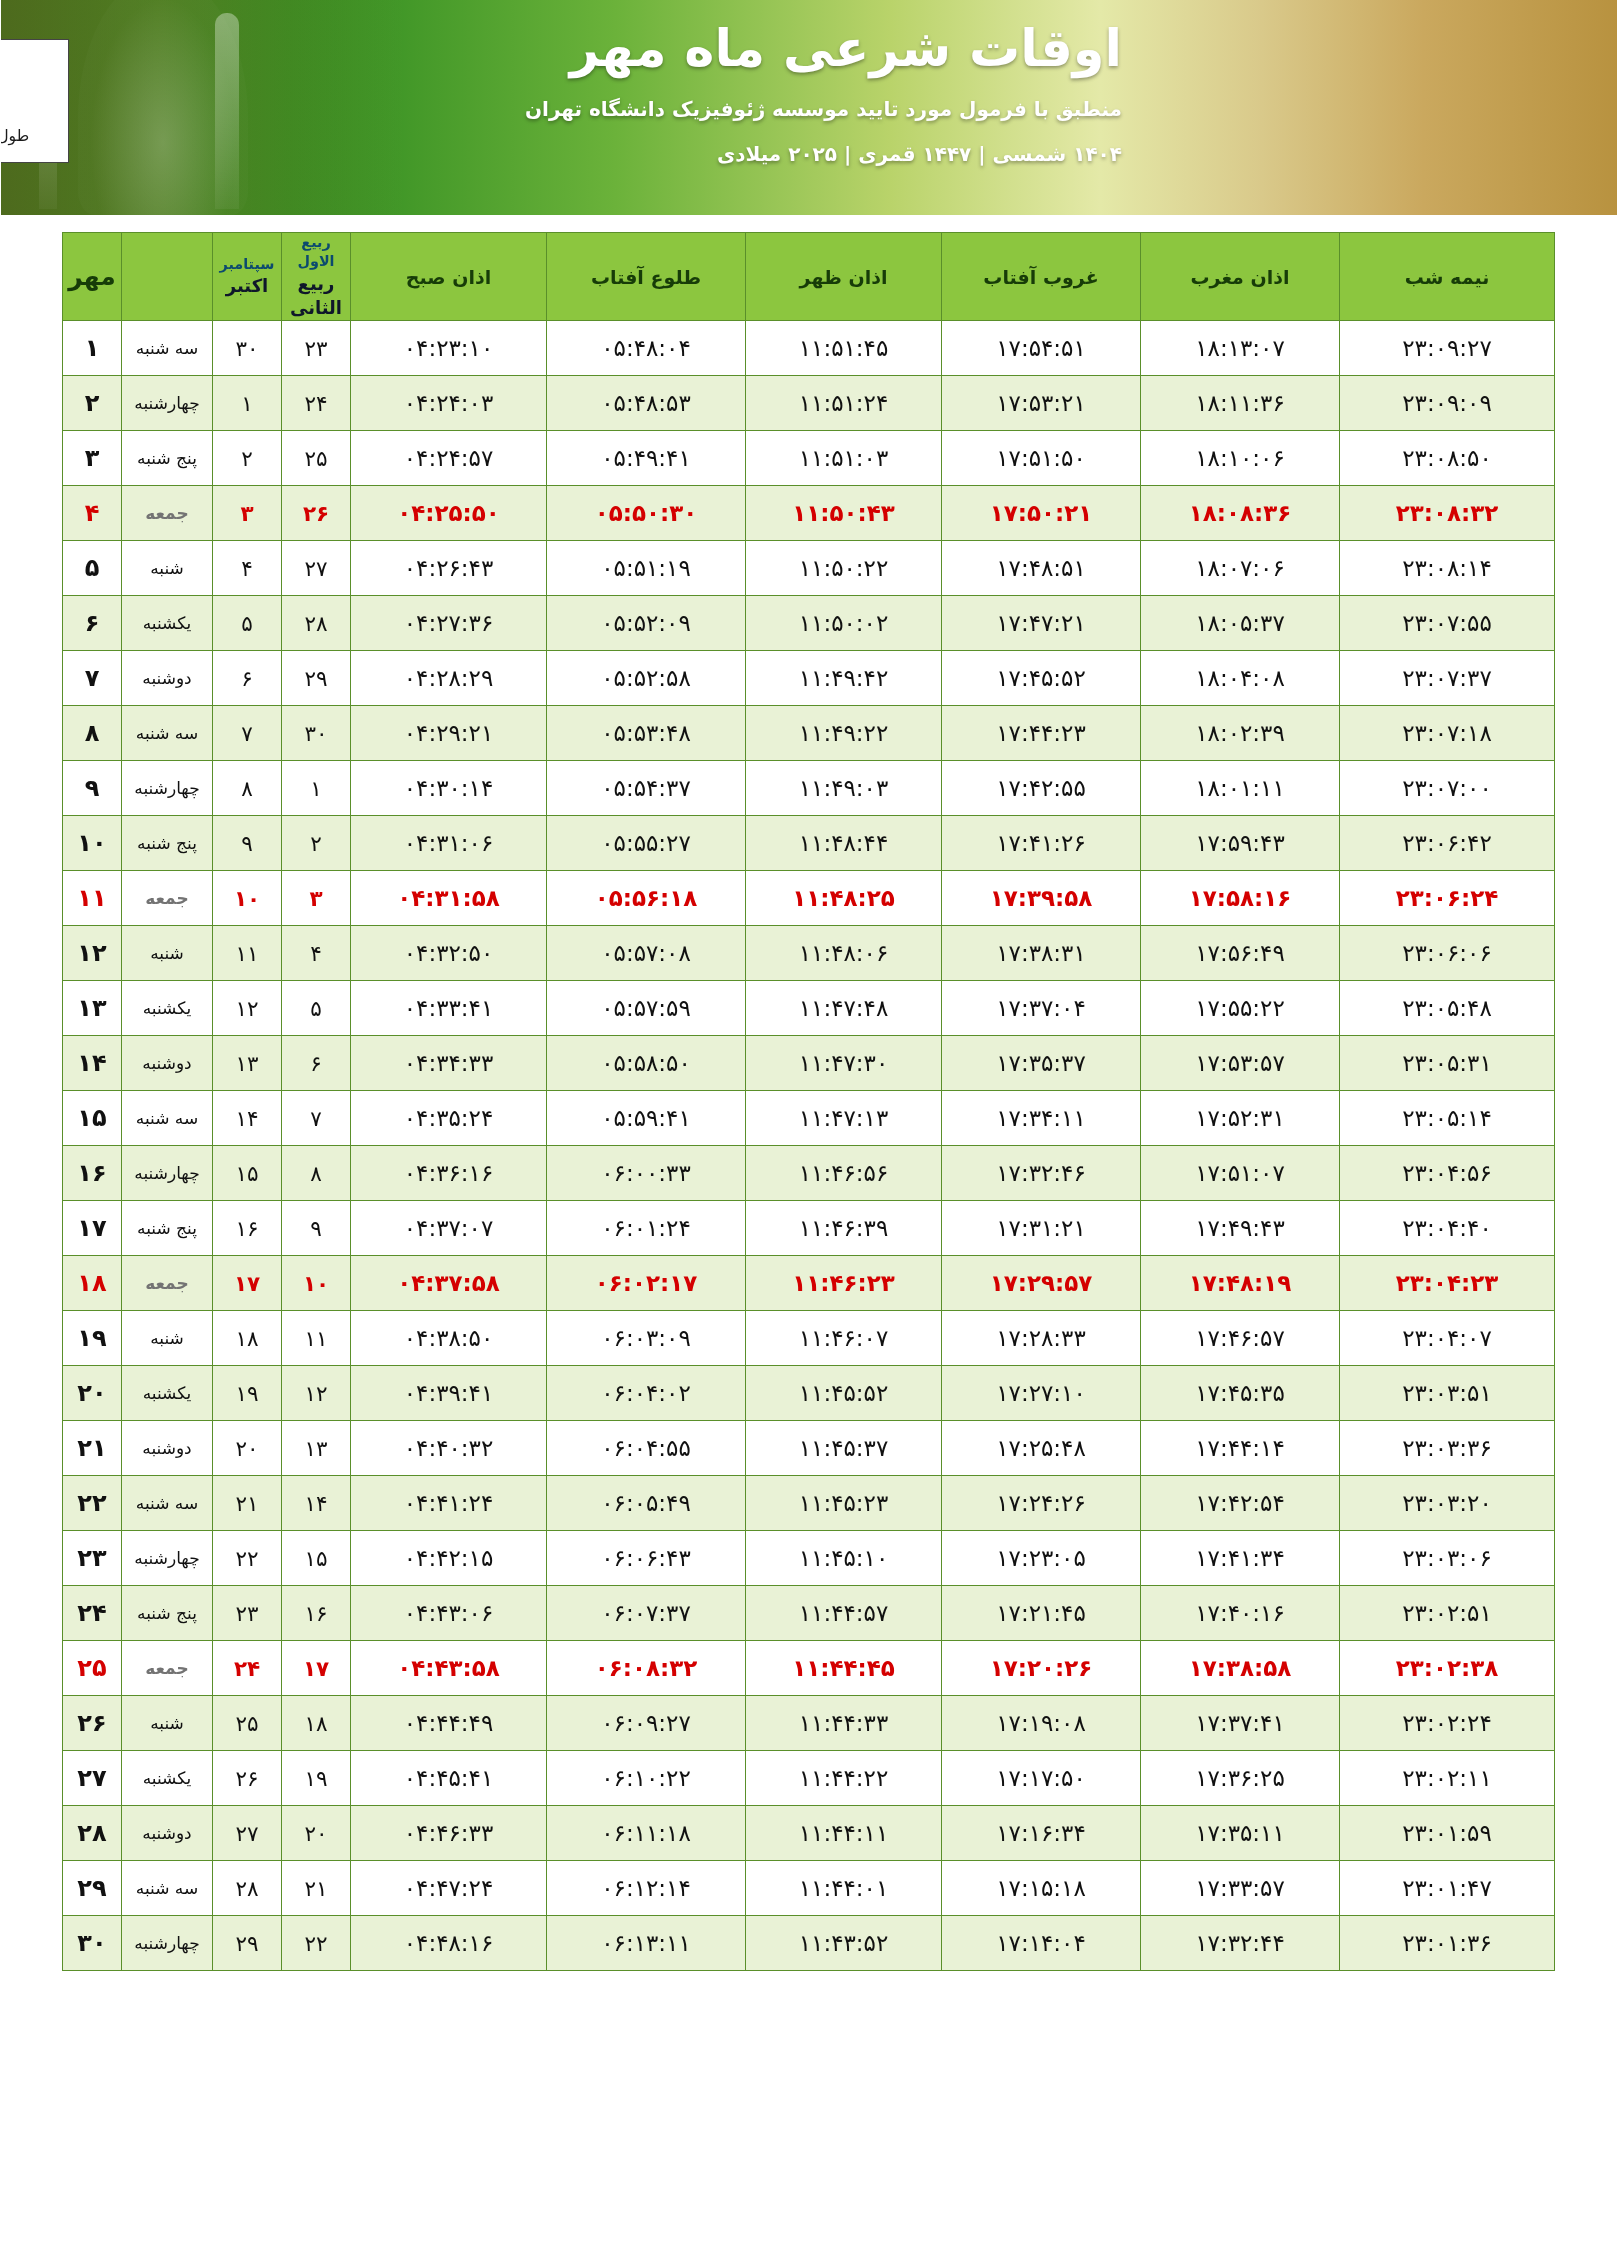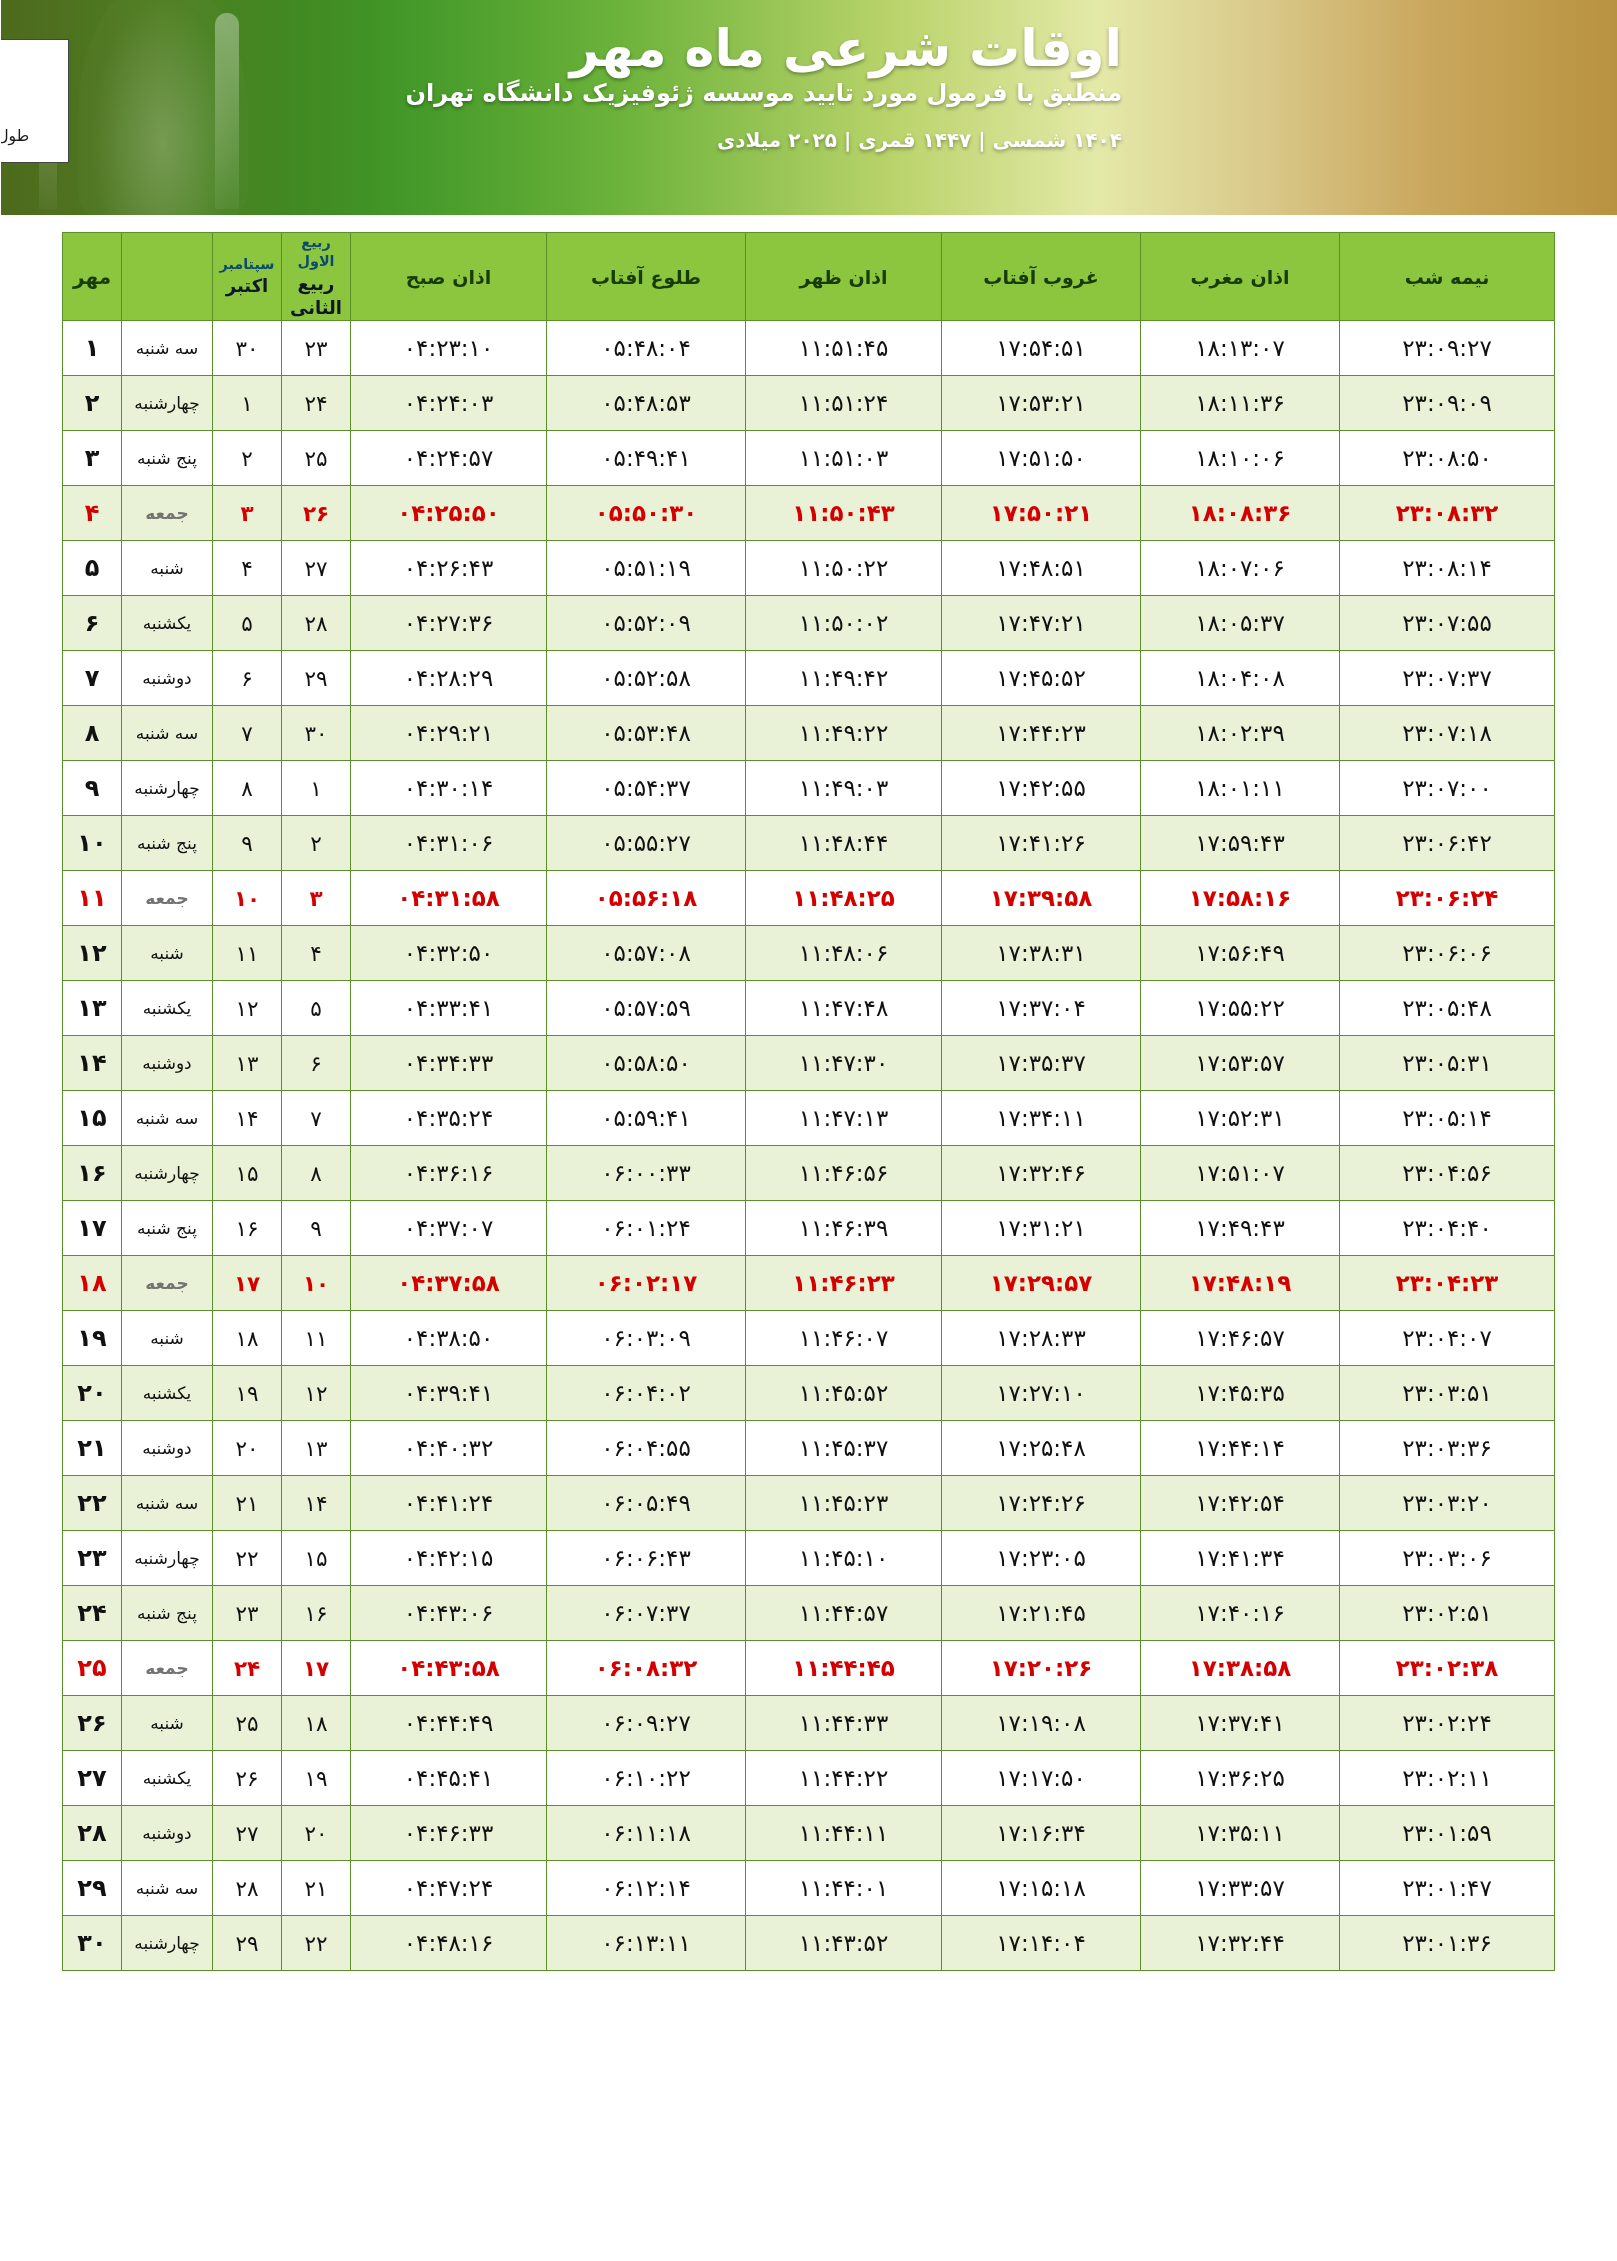--- a/index.html
+++ b/index.html
@@ -36,21 +36,21 @@
   .header .decor-fade{
     position:absolute;left:0;top:0;width:404px;height:215px;
     background:linear-gradient(270deg,rgba(190,150,60,0.0) 0%,rgba(170,130,50,0.35) 60%,rgba(140,105,40,0.5) 100%);
   }
 
   .title-block{
     position:absolute;right:496px;top:22px;text-align:right;color:#ffffff;
     text-shadow:0 2px 3.9px rgba(0,0,0,0.35);
   }
   .title-main{font-size:51px;font-weight:bold;line-height:1.05;letter-spacing:-0.7px;}
-  .title-sub{font-size:24px;font-weight:bold;margin-top:3px;line-height:1.2;}
+  .title-sub{font-size:20px;font-weight:bold;margin-top:21px;line-height:1.2;}
   .title-dates{font-size:20px;font-weight:bold;margin-top:21px;color:#ffffff;}
 
   
   .locbox{
     position:absolute;right:1549px;left:69px;top:39px;width:528px;height:124px;
     background:#ffffff;border:1.3px solid #444;box-sizing:border-box;
     text-align:center;padding-top:9px;
   }
   .loc-city{font-size:30px;color:#1b1b1b;font-weight:normal;line-height:1.2;}
   .loc-region{font-size:20px;color:#1b1b1b;margin-top:6.5px;}
@@ -66,21 +66,21 @@
   
   .tablewrap{position:absolute;left:64px;top:232px;width:1491px;}
   table{border-collapse:collapse;width:1491px;table-layout:fixed;}
   th,td{border:1.3px solid #5a8f2a;text-align:center;box-sizing:border-box;}
 
   thead th{
     background:#8cc63f;color:#173c08;font-weight:bold;
     font-size:19px;height:60px;padding:0;
     position:relative;
   }
-  thead th.mehr{font-size:20px;margin-left:33px;}
+  thead th.mehr{font-size:25px;margin-left:33px;}
   thead th.greg{font-size:14.4px;line-height:1.35;}
   .greg-top{color:#0c4a6e;}
   .greg-bot{color:#0f172a;font-size:18px;}
 
   tbody td{
     font-size:23px;height:55px;color:#111;
     font-family:"DejaVu Sans","Liberation Sans",sans-serif;
   }
   tbody tr:nth-child(odd) td{background:#ffffff;}
   tbody tr:nth-child(even) td{background:#e9f2d6;}

